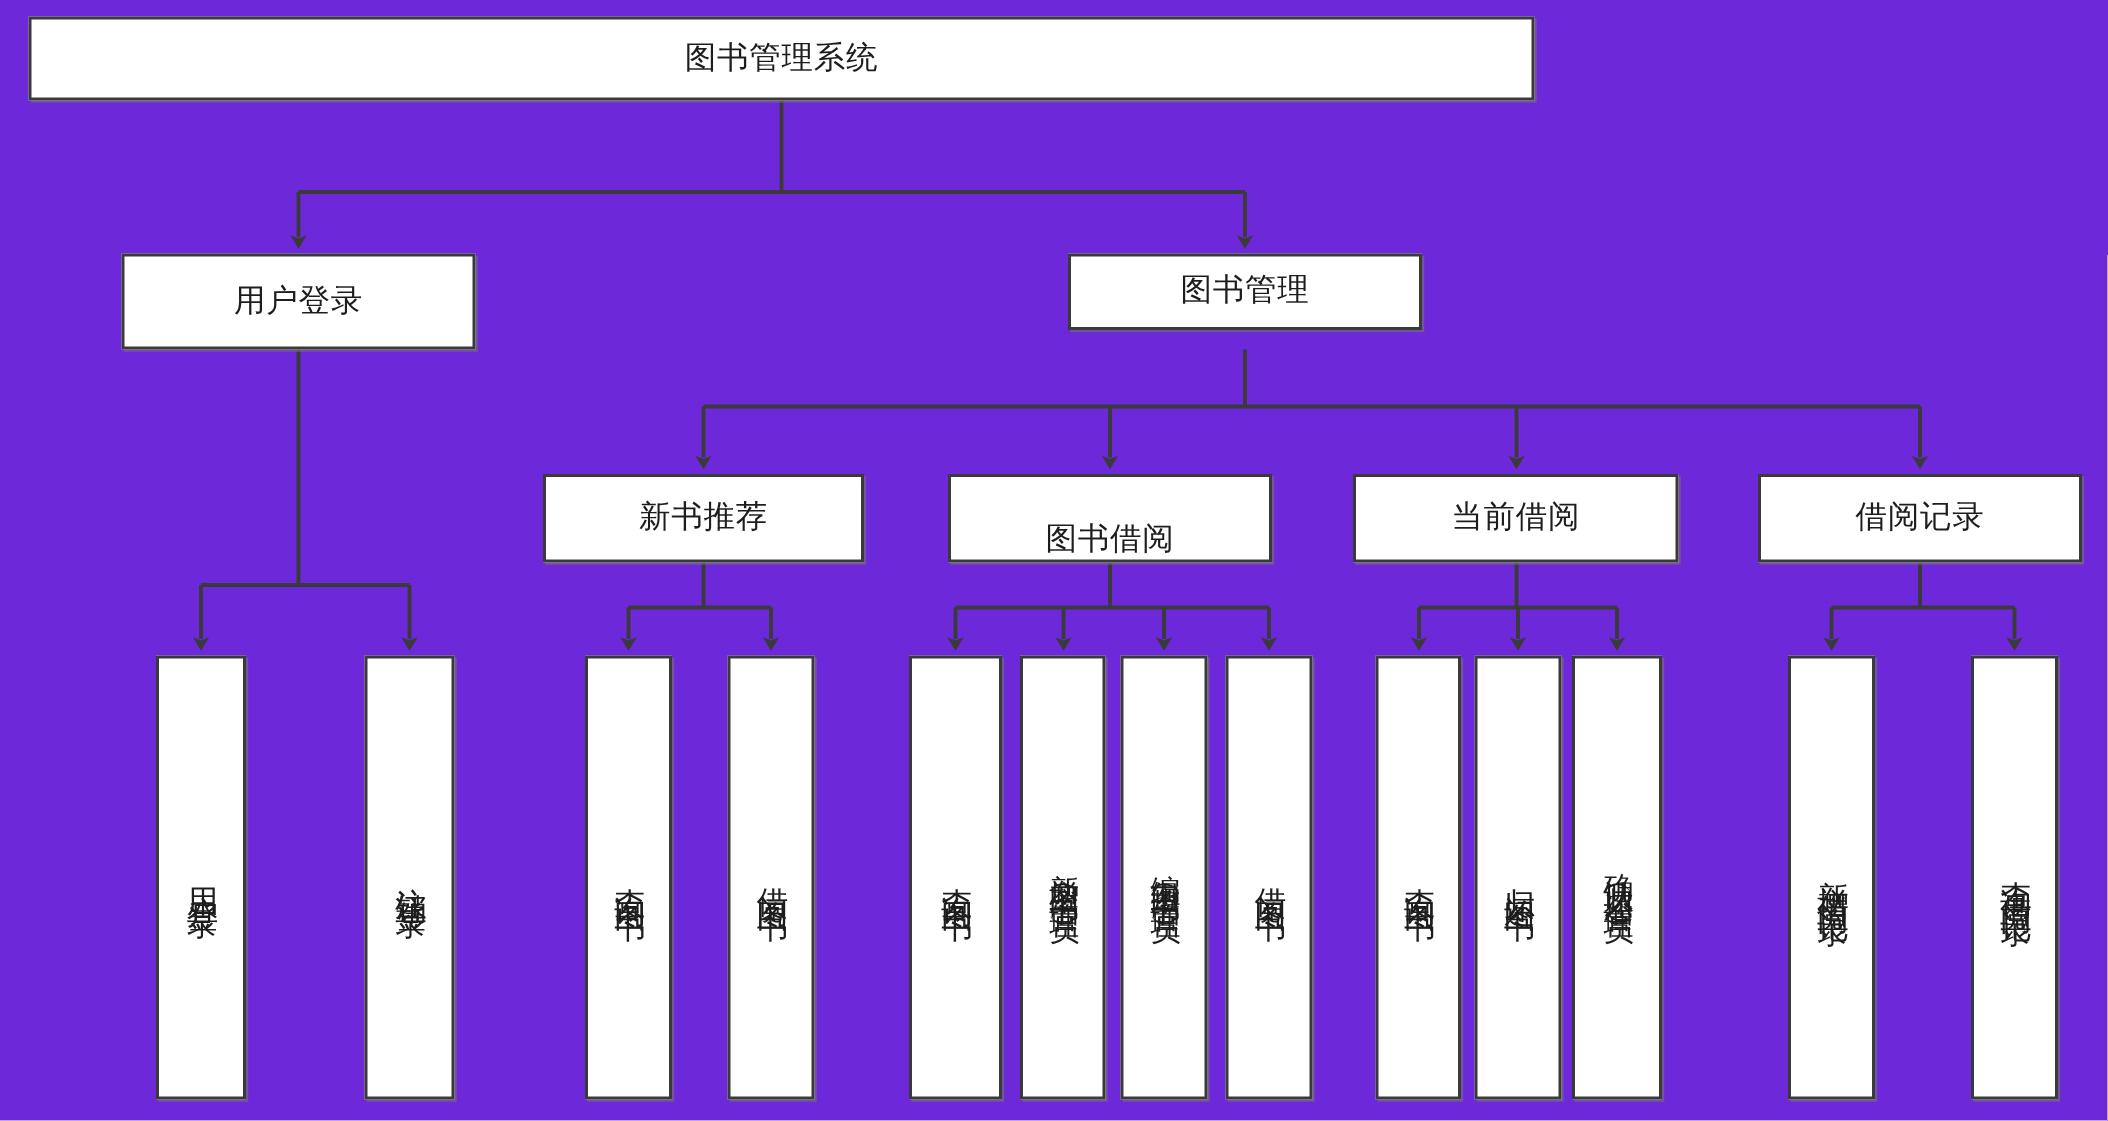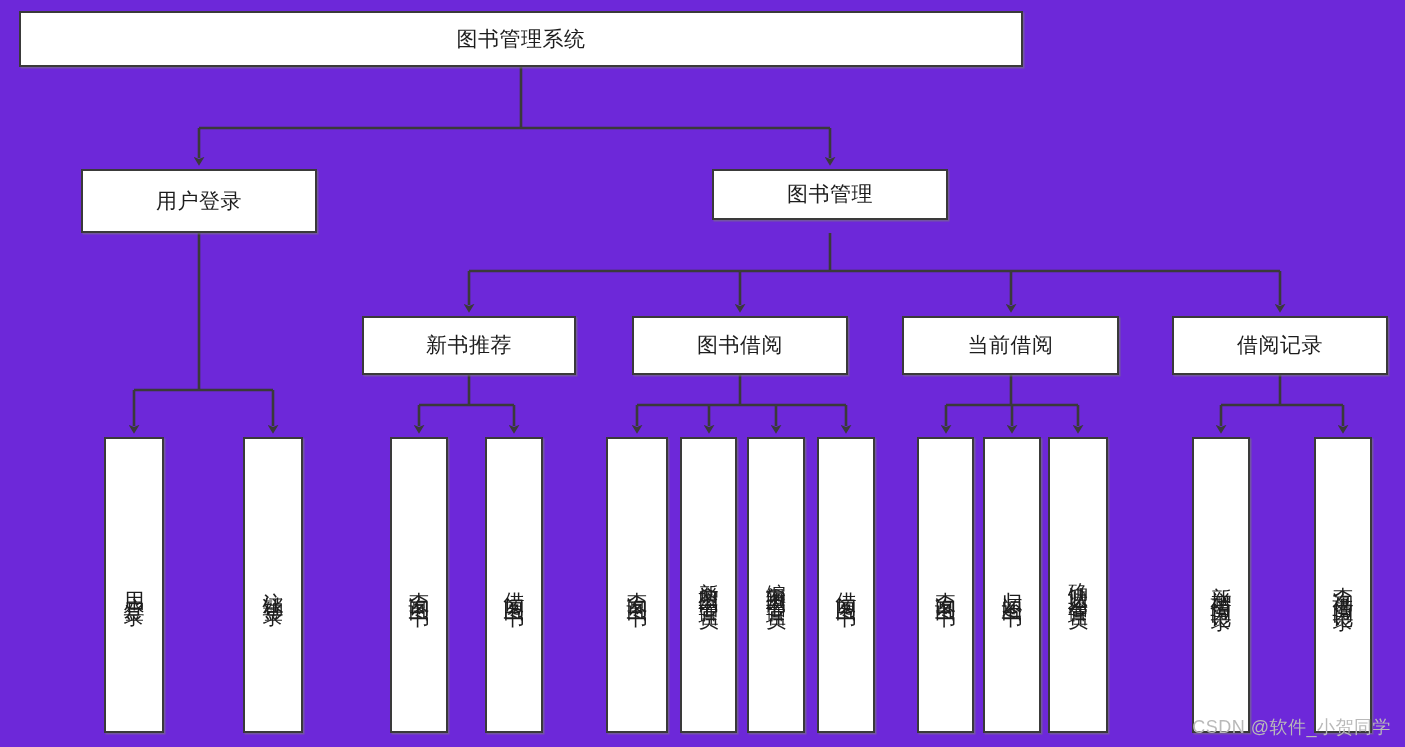--- a/index.html
+++ b/index.html
@@ -128,21 +128,21 @@
       </div>
       <div class="node horizontal" id="node-login" style="left: 81px; top: 169px; width: 236px; height: 64px;">
         <span class="label">用户登录</span>
       </div>
       <div class="node horizontal" id="node-bookmgmt" style="left: 712px; top: 169px; width: 236px; height: 51px;">
         <span class="label">图书管理</span>
       </div>
       <div class="node horizontal" id="node-newbook" style="left: 362px; top: 316px; width: 214px; height: 59px; justify-content: center;">
         <span class="label">新书推荐</span>
       </div>
-      <div class="node horizontal" id="node-borrow" style="left: 632px; top: 316px; width: 216px; height: 59px;">
+      <div class="node horizontal" id="node-borrow" style="left: 632px; top: 316px; width: 216px; height: 59px; align-items: flex-end;">
         <span class="label">图书借阅</span>
       </div>
       <div class="node horizontal" id="node-current" style="left: 902px; top: 316px; width: 217px; height: 59px;">
         <span class="label">当前借阅</span>
       </div>
       <div class="node horizontal" id="node-records" style="left: 1172px; top: 316px; width: 216px; height: 59px;">
         <span class="label">借阅记录</span>
       </div>
       <div class="node vertical" id="node-l-login" style="left: 104px; top: 437px; width: 60px; height: 296px;">
         <span class="label">用户登录</span>
@@ -178,14 +178,13 @@
         <span class="label">确认归还（管理员）</span>
       </div>
       <div class="node vertical" id="node-l-rc-add" style="left: 1192px; top: 437px; width: 58px; height: 296px;">
         <span class="label">新增借阅记录</span>
       </div>
       <div class="node vertical" id="node-l-rc-query" style="left: 1314px; top: 437px; width: 58px; height: 296px;">
         <span class="label">查询借阅记录</span>
       </div>
     </div>
 
-  <div id="watermark">CSDN @软件_小贺同学</div>
 </div>
 
 </body></html>

